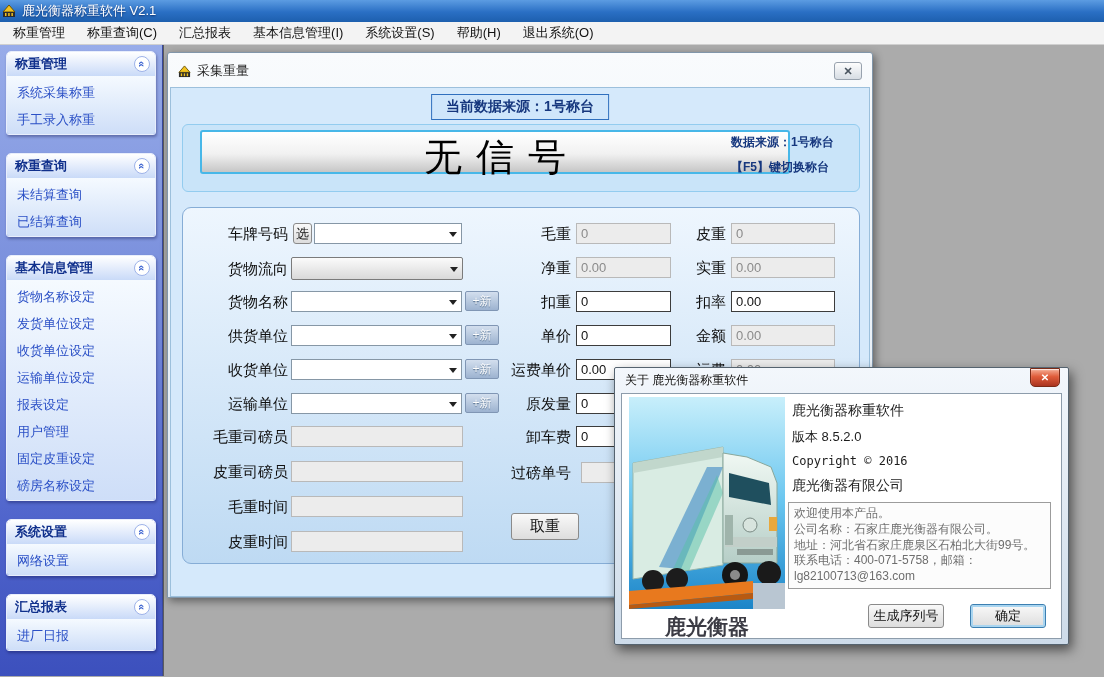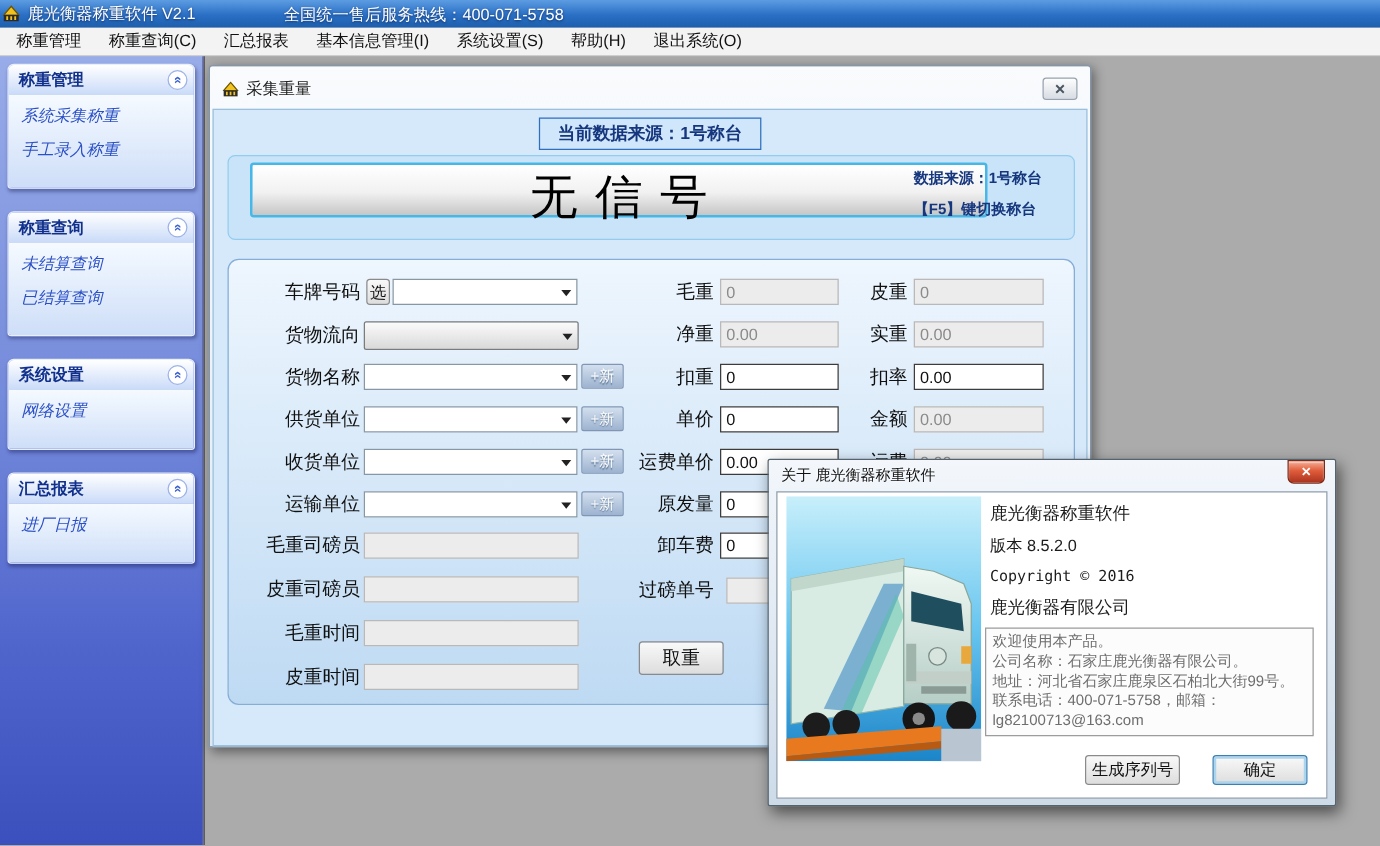--- a/index.html
+++ b/index.html
@@ -22,21 +22,21 @@
   
   .sidebar { width:163px; flex:0 0 163px; background:linear-gradient(180deg,#98ace9 0%,#7389da 45%,#5065cc 75%,#3c50bd 100%);
              padding-top:6px; border-right:1px solid #39499e; }
   .nav-panel { margin:0 6px 18px 6px; border-radius:5px 5px 3px 3px; overflow:hidden;
                border:1px solid #e8eefc; box-shadow:1px 2px 3px rgba(10,10,60,.35); }
   .nav-header { height:24px; background:linear-gradient(#ffffff,#c9daf8); display:flex; align-items:center;
                 justify-content:space-between; padding:0 5px 0 8px; font-weight:bold; font-size:13px; color:#10308c; cursor:pointer; }
   .chev { width:16px; height:16px; border-radius:50%; background:#fff; border:1px solid #9db2e8;
           color:#3c63d0; font-size:11px; font-weight:bold; display:flex; align-items:center;
           justify-content:center; transform:rotate(90deg); }
-  .nav-items { background:linear-gradient(180deg,#f5faff,#cedef8); padding:4px 0 16px;font-style:italic; }
+  .nav-items { background:linear-gradient(180deg,#f5faff,#cedef8); padding:4px 0 0; }
   .nav-item { padding:4px 10px 5px; font-size:13px; color:#2b50c6; cursor:pointer; }
 
   
   .workspace { position:relative; flex:1; background:#ababab; border-left:1px solid #5d5d5d; }
 
   
   .window { position:absolute; left:3px; top:7px; width:706px; height:546px; z-index:1;
             background:linear-gradient(#f9fbfd,#dce7f2); border:1px solid #8196aa; border-radius:3px 3px 0 0;
             box-shadow:2px 3px 9px rgba(0,0,0,.45); padding:2px; }
   .win-title { height:32px; display:flex; align-items:center; gap:6px; padding:0 8px; font-size:13px; color:#222; }
@@ -102,21 +102,20 @@
   <span style="display:flex;">
     <svg width="14" height="14" viewBox="0 0 14 14">
         <polygon points="7,1 13,8 1,8" fill="#f2c21f" stroke="#6b5300" stroke-width="1"></polygon>
         <rect x="1" y="8" width="12" height="5" fill="#2b2b2b"></rect>
         <rect x="3" y="9" width="1.5" height="3" fill="#f2c21f"></rect>
         <rect x="6.2" y="9" width="1.5" height="3" fill="#f2c21f"></rect>
         <rect x="9.4" y="9" width="1.5" height="3" fill="#f2c21f"></rect>
       </svg>
   </span>
   <span>鹿光衡器称重软件 V2.1</span>
-  <span class="hotline">全国统一售后服务热线：400-071-5758</span>
 </div>
 
 <div class="menubar">
   <span class="menu-item">称重管理</span>
   <span class="menu-item">称重查询(C)</span>
   <span class="menu-item">汇总报表</span>
   <span class="menu-item">基本信息管理(I)</span>
   <span class="menu-item">系统设置(S)</span>
   <span class="menu-item">帮助(H)</span>
   <span class="menu-item">退出系统(O)</span>
@@ -141,20 +140,36 @@
       <div class="nav-header">
         <span>称重查询</span>
         <span class="chev">«</span>
       </div>
       <div class="nav-items">
         <div class="nav-item">未结算查询</div>
         <div class="nav-item">已结算查询</div>
       </div>
     </div>
 
+    <div class="nav-panel">
+      <div class="nav-header">
+        <span>基本信息管理</span>
+        <span class="chev">«</span>
+      </div>
+      <div class="nav-items">
+        <div class="nav-item">货物名称设定</div>
+        <div class="nav-item">发货单位设定</div>
+        <div class="nav-item">收货单位设定</div>
+        <div class="nav-item">运输单位设定</div>
+        <div class="nav-item">报表设定</div>
+        <div class="nav-item">用户管理</div>
+        <div class="nav-item">固定皮重设定</div>
+        <div class="nav-item">磅房名称设定</div>
+      </div>
+    </div>
 
     <div class="nav-panel">
       <div class="nav-header">
         <span>系统设置</span>
         <span class="chev">«</span>
       </div>
       <div class="nav-items">
         <div class="nav-item">网络设置</div>
       </div>
     </div>
@@ -326,20 +341,21 @@
             <circle cx="121" cy="128" r="7" fill="#d8e4de" stroke="#7a8a84"></circle>
             <circle cx="24" cy="184" r="11" fill="#1c1c1c"></circle>
             <circle cx="48" cy="182" r="11" fill="#1c1c1c"></circle>
             <circle cx="106" cy="178" r="13" fill="#161616"></circle>
             <circle cx="106" cy="178" r="5" fill="#8a8a8a"></circle>
             <circle cx="140" cy="176" r="12" fill="#1a1a1a"></circle>
             <polygon points="0,194 124,184 124,196 0,208" fill="#e8791e"></polygon>
             <polygon points="0,208 124,196 124,202 0,212" fill="#b85a12"></polygon>
             <rect x="124" y="186" width="32" height="26" fill="#b9c6d2"></rect>
           </svg>
+          <div class="brand-strip">鹿光衡器</div>
         </div>
 
         <div class="about-line" style="top:8px;">鹿光衡器称重软件</div>
         <div class="about-line" style="top:34px;font-size:13px;">版本 8.5.2.0</div>
         <div class="about-line about-mono" style="top:60px;">Copyright © 2016</div>
         <div class="about-line" style="top:83px;">鹿光衡器有限公司</div>
 
         <div class="info-box">欢迎使用本产品。
 公司名称：石家庄鹿光衡器有限公司。
 地址：河北省石家庄鹿泉区石柏北大街99号。

